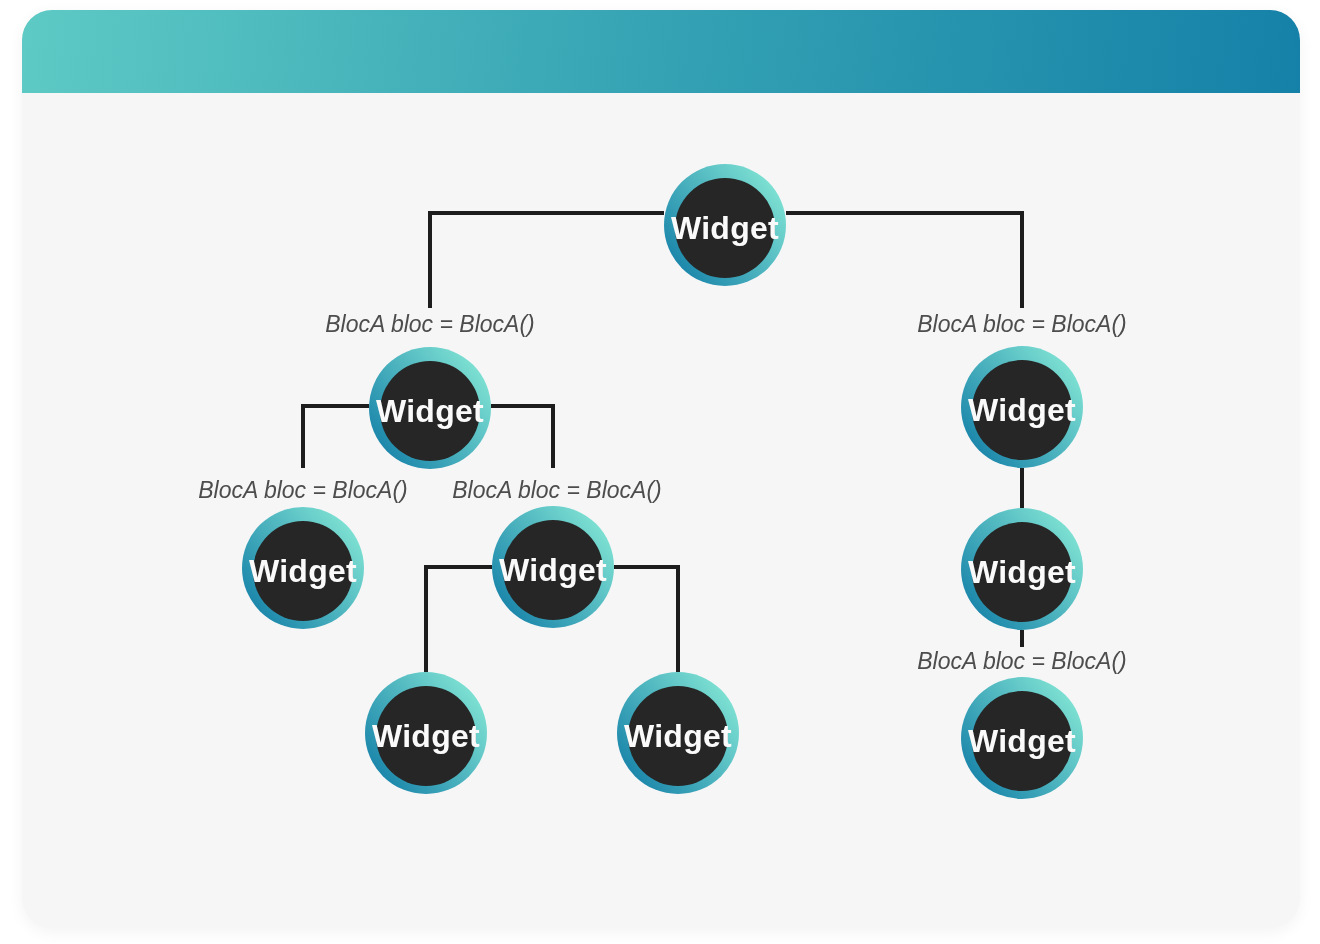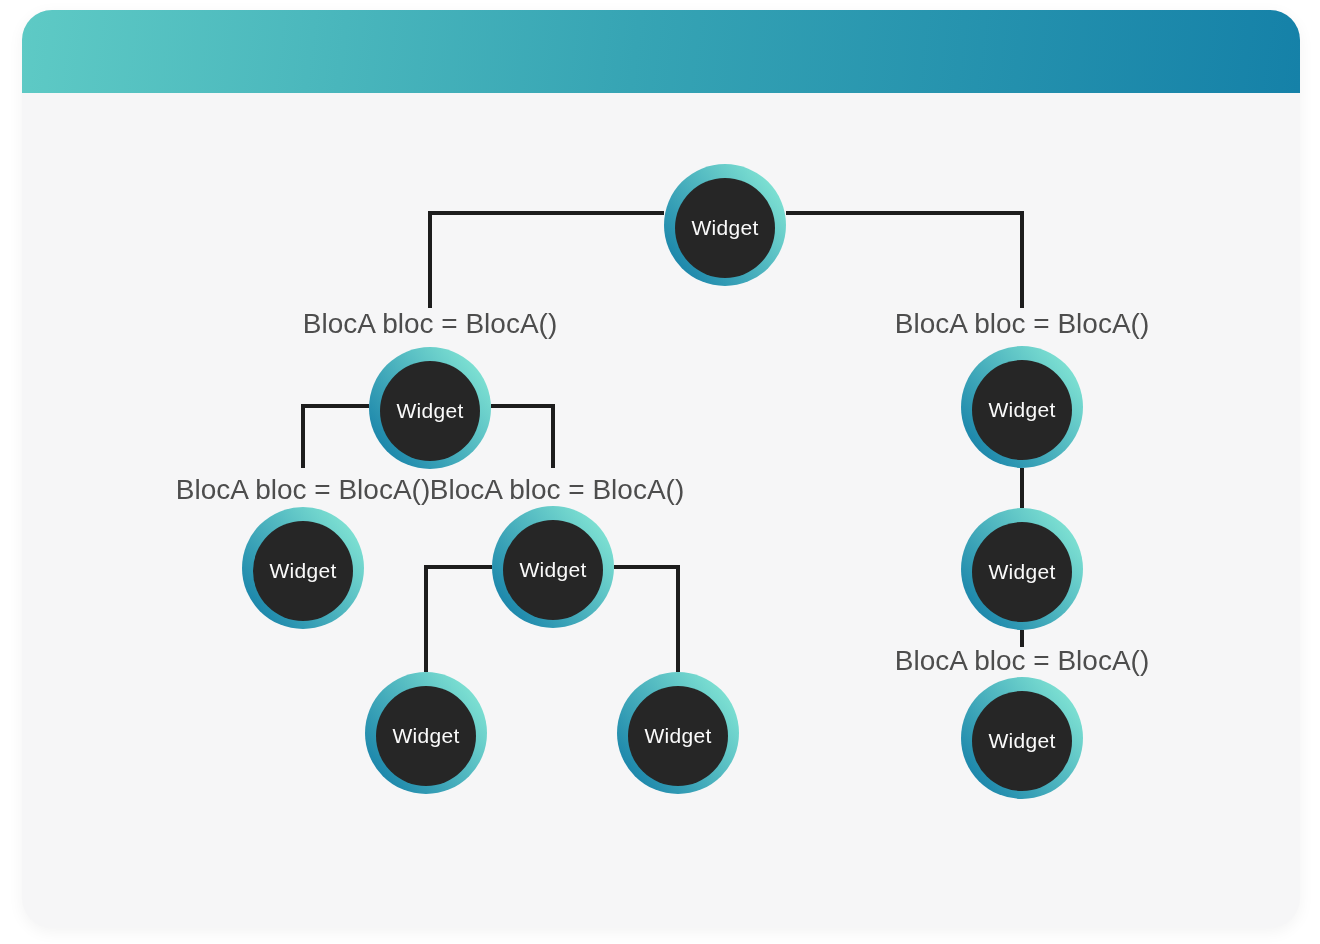--- a/index.html
+++ b/index.html
@@ -31,25 +31,25 @@
   .node{
     position:absolute;width:122px;height:122px;border-radius:50%;
     background:linear-gradient(52deg,var(--node-ring-dark) 8%,var(--node-ring-light) 88%);
   }
   .node .core{
     position:absolute;left:11px;top:14px;width:100px;height:100px;border-radius:50%;
     background:var(--node-fill);
     display:flex;align-items:center;justify-content:center;
   }
   .node .core span{
-    color:var(--node-text);font-size:21px;letter-spacing:0.3px;
+    color:var(--node-text);font-size:32px;letter-spacing:0.3px;font-weight:bold;
   }
   .edge-label{
     position:absolute;transform:translate(-50%,-50%);
-    color:var(--edge-label-text);font-size:28px;white-space:nowrap;
+    color:var(--edge-label-text);font-size:23px;white-space:nowrap;font-style:italic;
   }
   .elbow{position:absolute;}
   .elbow.tl{border-top:4px solid var(--edge-line);border-left:4px solid var(--edge-line);}
   .elbow.tr{border-top:4px solid var(--edge-line);border-right:4px solid var(--edge-line);}
   .vline{position:absolute;width:4px;background:var(--edge-line);}
 </style>
 </head>
 <body>
 
 <div class="window">

